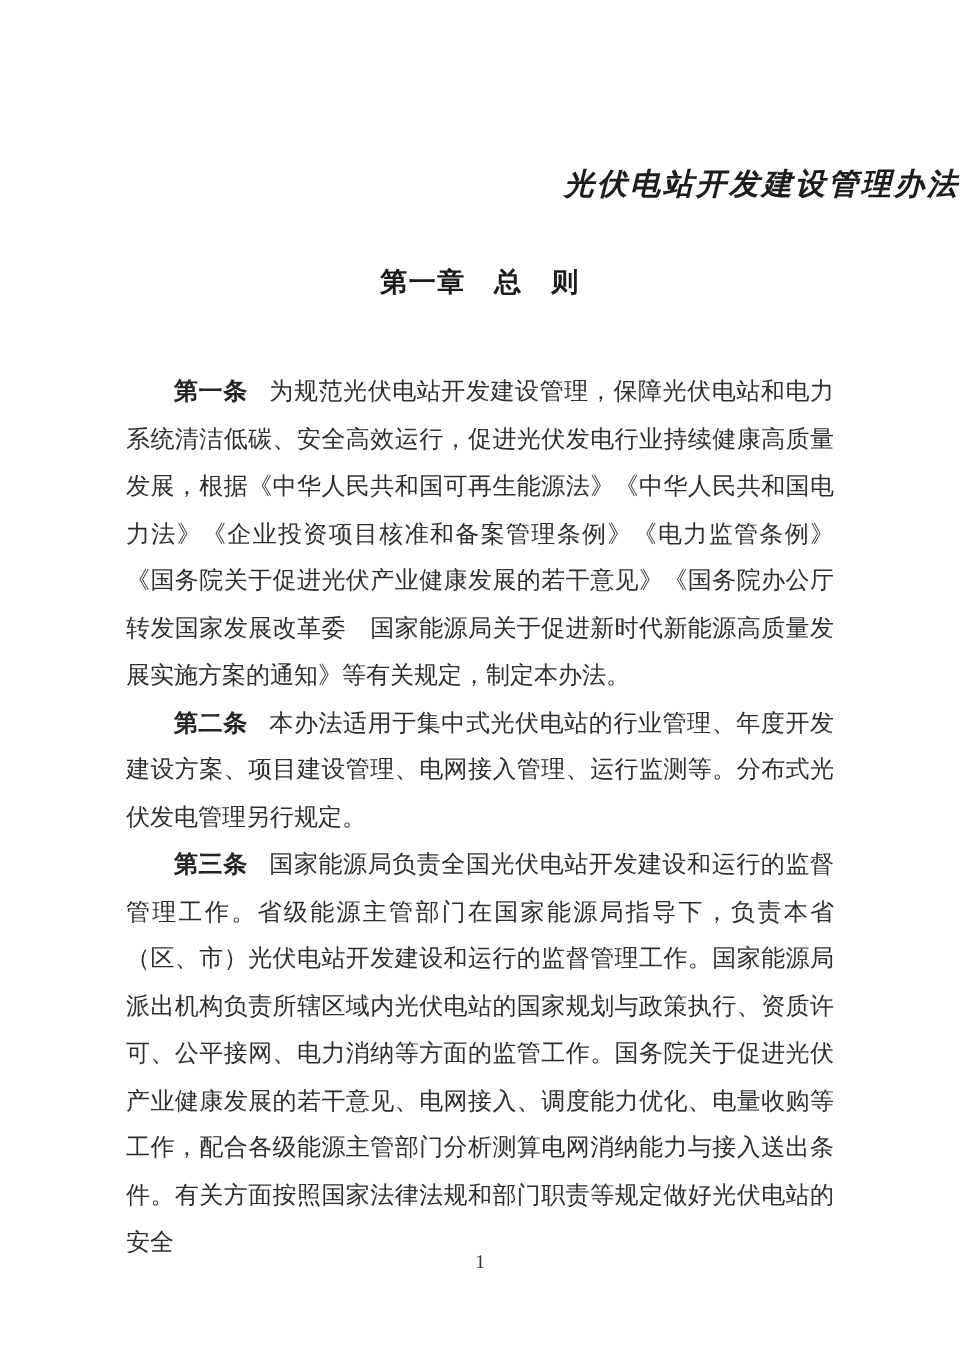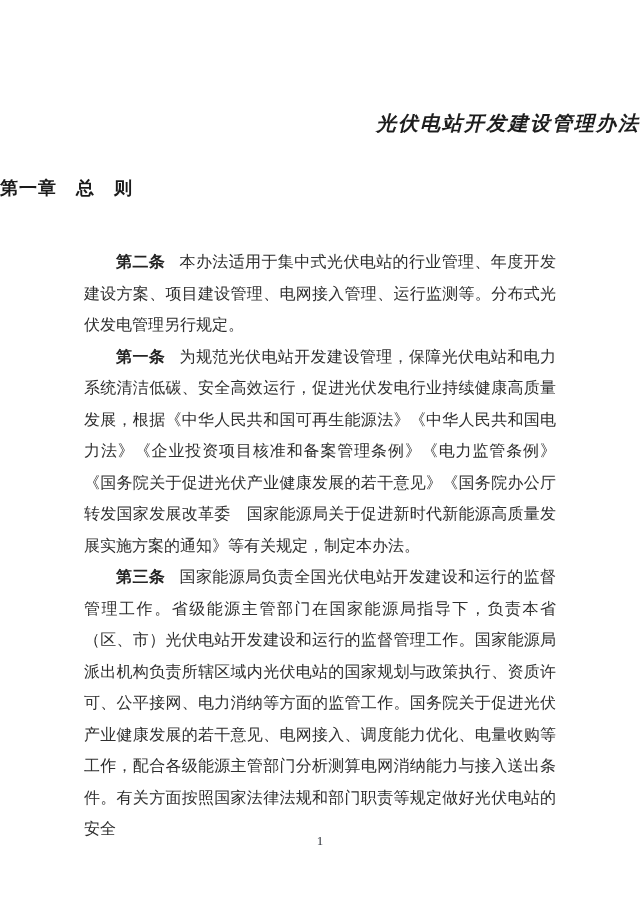--- a/index.html
+++ b/index.html
@@ -22,20 +22,21 @@
     text-align: right;
     font-size: 20px;
     line-height: 27px;
     font-weight: 700;
     font-style: italic;
     letter-spacing: 2px;
     color: #1d1d1d;
   }
   .chapter-heading {
     margin-top: 41px;
+    text-align: center;
     font-family: "Liberation Sans", sans-serif;
     font-weight: 700;
     font-size: 18px;
     line-height: 21px;
     letter-spacing: 1px;
     color: #1b1b1b;
   }
   .body-text {
     margin: 47px 84px 0 84px;
     width: 472px;
@@ -71,25 +72,25 @@
 
 <div class="page">
 
   <div class="doc-title">光伏电站开发建设管理办法</div>
 
   <div class="chapter-heading">第一章　总　则</div>
 
   <div class="body-text">
 
     <p class="article">
-      <span class="article-label">第二条</span><span>本办法适用于集中式光伏电站的行业管理、年度开发建设方案、项目建设管理、电网接入管理、运行监测等。分布式光伏发电管理另行规定。</span>
+      <span class="article-label">第一条</span><span>为规范光伏电站开发建设管理，保障光伏电站和电力系统清洁低碳、安全高效运行，促进光伏发电行业持续健康高质量发展，根据《中华人民共和国可再生能源法》《中华人民共和国电力法》《企业投资项目核准和备案管理条例》《电力监管条例》《国务院关于促进光伏产业健康发展的若干意见》《国务院办公厅转发国家发展改革委　国家能源局关于促进新时代新能源高质量发展实施方案的通知》等有关规定，制定本办法。</span>
     </p>
 
     <p class="article">
-      <span class="article-label">第一条</span><span>为规范光伏电站开发建设管理，保障光伏电站和电力系统清洁低碳、安全高效运行，促进光伏发电行业持续健康高质量发展，根据《中华人民共和国可再生能源法》《中华人民共和国电力法》《企业投资项目核准和备案管理条例》《电力监管条例》《国务院关于促进光伏产业健康发展的若干意见》《国务院办公厅转发国家发展改革委　国家能源局关于促进新时代新能源高质量发展实施方案的通知》等有关规定，制定本办法。</span>
+      <span class="article-label">第二条</span><span>本办法适用于集中式光伏电站的行业管理、年度开发建设方案、项目建设管理、电网接入管理、运行监测等。分布式光伏发电管理另行规定。</span>
     </p>
 
     <p class="article">
       <span class="article-label">第三条</span><span>国家能源局负责全国光伏电站开发建设和运行的监督管理工作。省级能源主管部门在国家能源局指导下，负责本省（区、市）光伏电站开发建设和运行的监督管理工作。国家能源局派出机构负责所辖区域内光伏电站的国家规划与政策执行、资质许可、公平接网、电力消纳等方面的监管工作。国务院关于促进光伏产业健康发展的若干意见、电网接入、调度能力优化、电量收购等工作，配合各级能源主管部门分析测算电网消纳能力与接入送出条件。有关方面按照国家法律法规和部门职责等规定做好光伏电站的安全</span>
     </p>
 
   </div>
 
   <div class="page-number">1</div>
 

